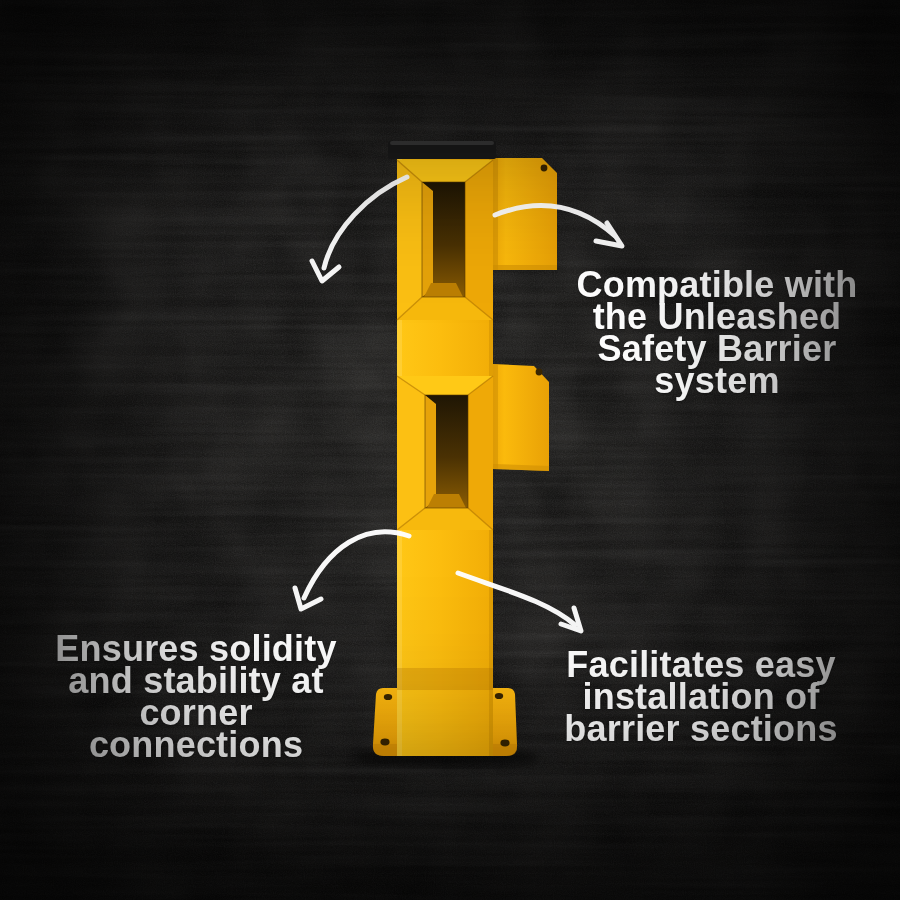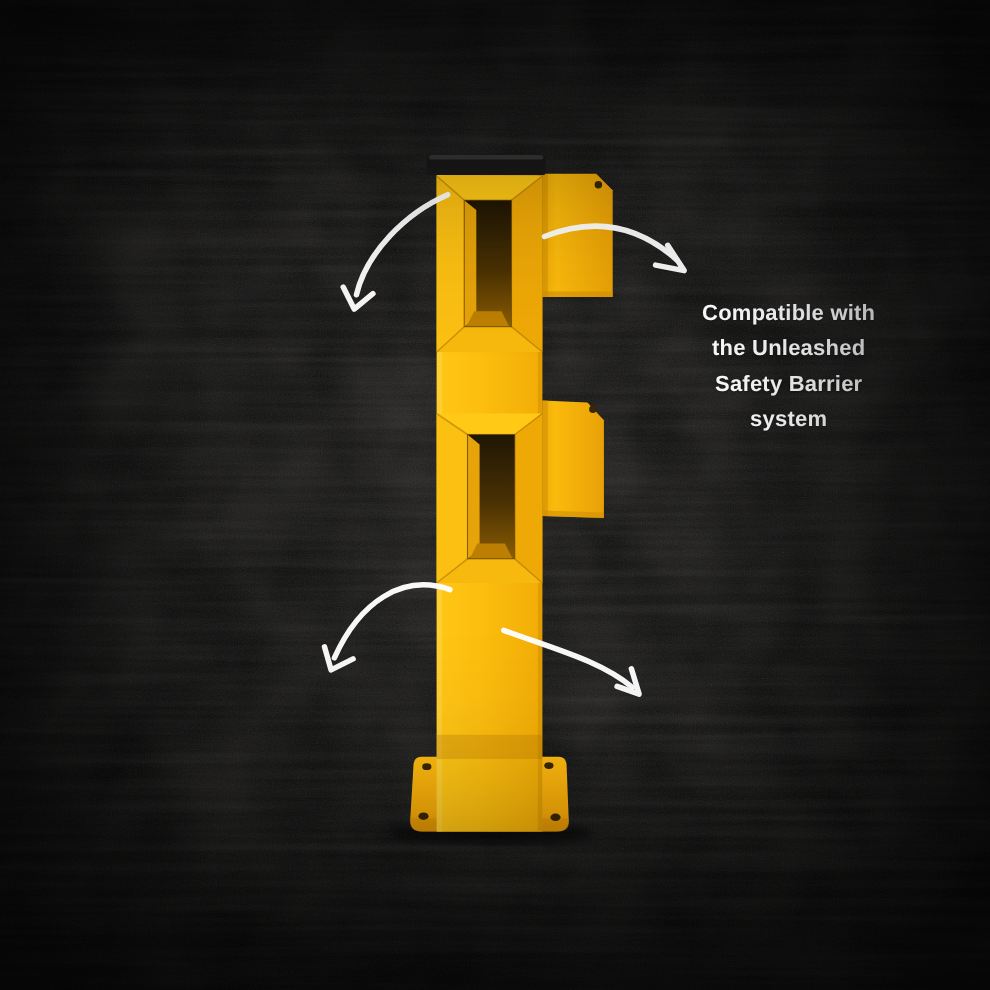--- a/index.html
+++ b/index.html
@@ -8,21 +8,21 @@
     background:
       radial-gradient(95% 75% at 50% 44%, #31302e 0%, #262524 40%, #1d1c1b 70%, #141413 100%);
     font-family:"Liberation Sans", sans-serif;
   }
   .vignette{
     position:absolute;inset:0;pointer-events:none;
     box-shadow:inset 0 0 220px 60px rgba(0,0,0,0.82);
   }
   svg.layer{position:absolute;left:0;top:0;}
   .caption{
-    position:absolute;color:#fff;font-weight:700;font-size:20px;line-height:32px;
+    position:absolute;color:#fff;font-weight:700;font-size:36px;line-height:32px;
     text-align:center;white-space:pre-line;letter-spacing:.2px;
     text-shadow:0 1px 2px rgba(0,0,0,.35);
   }
   .cap-tl{left:55px; top:302px; width:334px;}
   .cap-tr{left:557px;top:269px; width:320px;}
   .cap-bl{left:36px; top:633px; width:320px;}
   .cap-br{left:541px;top:649px; width:320px;}
 </style>
 </head>
 <body>
@@ -164,15 +164,22 @@
         <path d="M 458 573 C 504 590, 547 601, 575 625"></path>
         <polyline points="561,624 581,631 574,608"></polyline>
       </g>
     </g>
   </svg>
 
   <div class="caption cap-tr">Compatible with
 the Unleashed
 Safety Barrier
 system</div>
+  <div class="caption cap-bl">Ensures solidity
+and stability at
+corner
+connections</div>
+  <div class="caption cap-br">Facilitates easy
+installation of
+barrier sections</div>
 
   <div class="vignette"></div>
 </div>
 
 </body></html>

